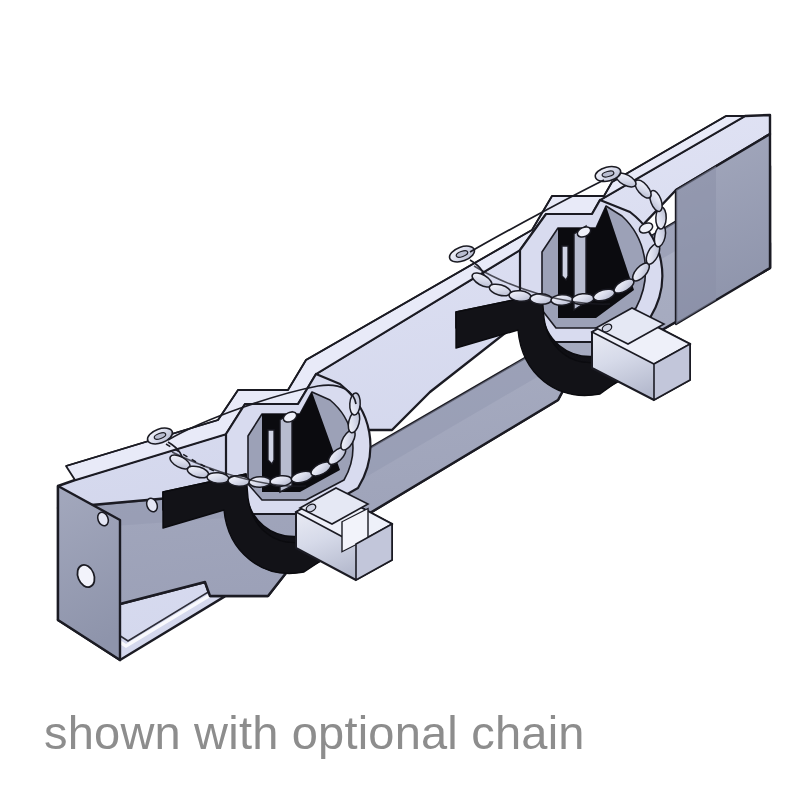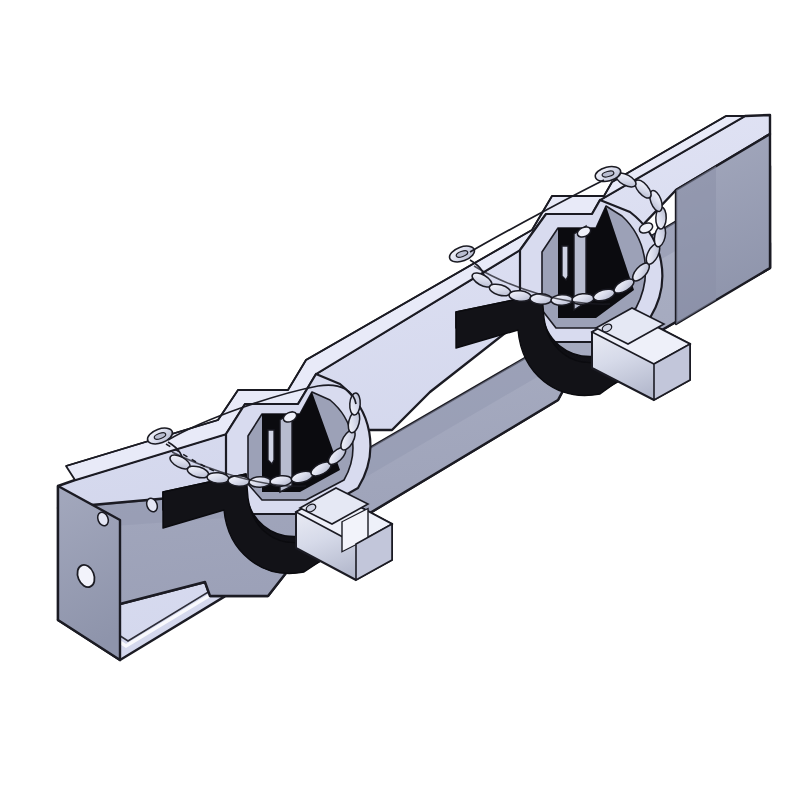--- a/index.html
+++ b/index.html
@@ -253,14 +253,15 @@
           <ellipse cx="608" cy="174" rx="6" ry="2.6" fill="#b9bdd0" stroke="#1b1b23" stroke-width="1.2" transform="rotate(-14 608 174)"></ellipse>
         </g>
 
         <path d="M 470,252 C 508,230 572,196 604,180" fill="none" stroke="#1b1b23" stroke-width="1.7"></path>
         <path d="M 474,266 C 510,288 566,306 610,304" fill="none" stroke="#1b1b23" stroke-width="1.5" opacity="0.75"></path>
       </g>
 
     </svg>
   </div>
 
+  <div id="caption">shown with optional chain</div>
 
 </div>
 
 </body></html>

